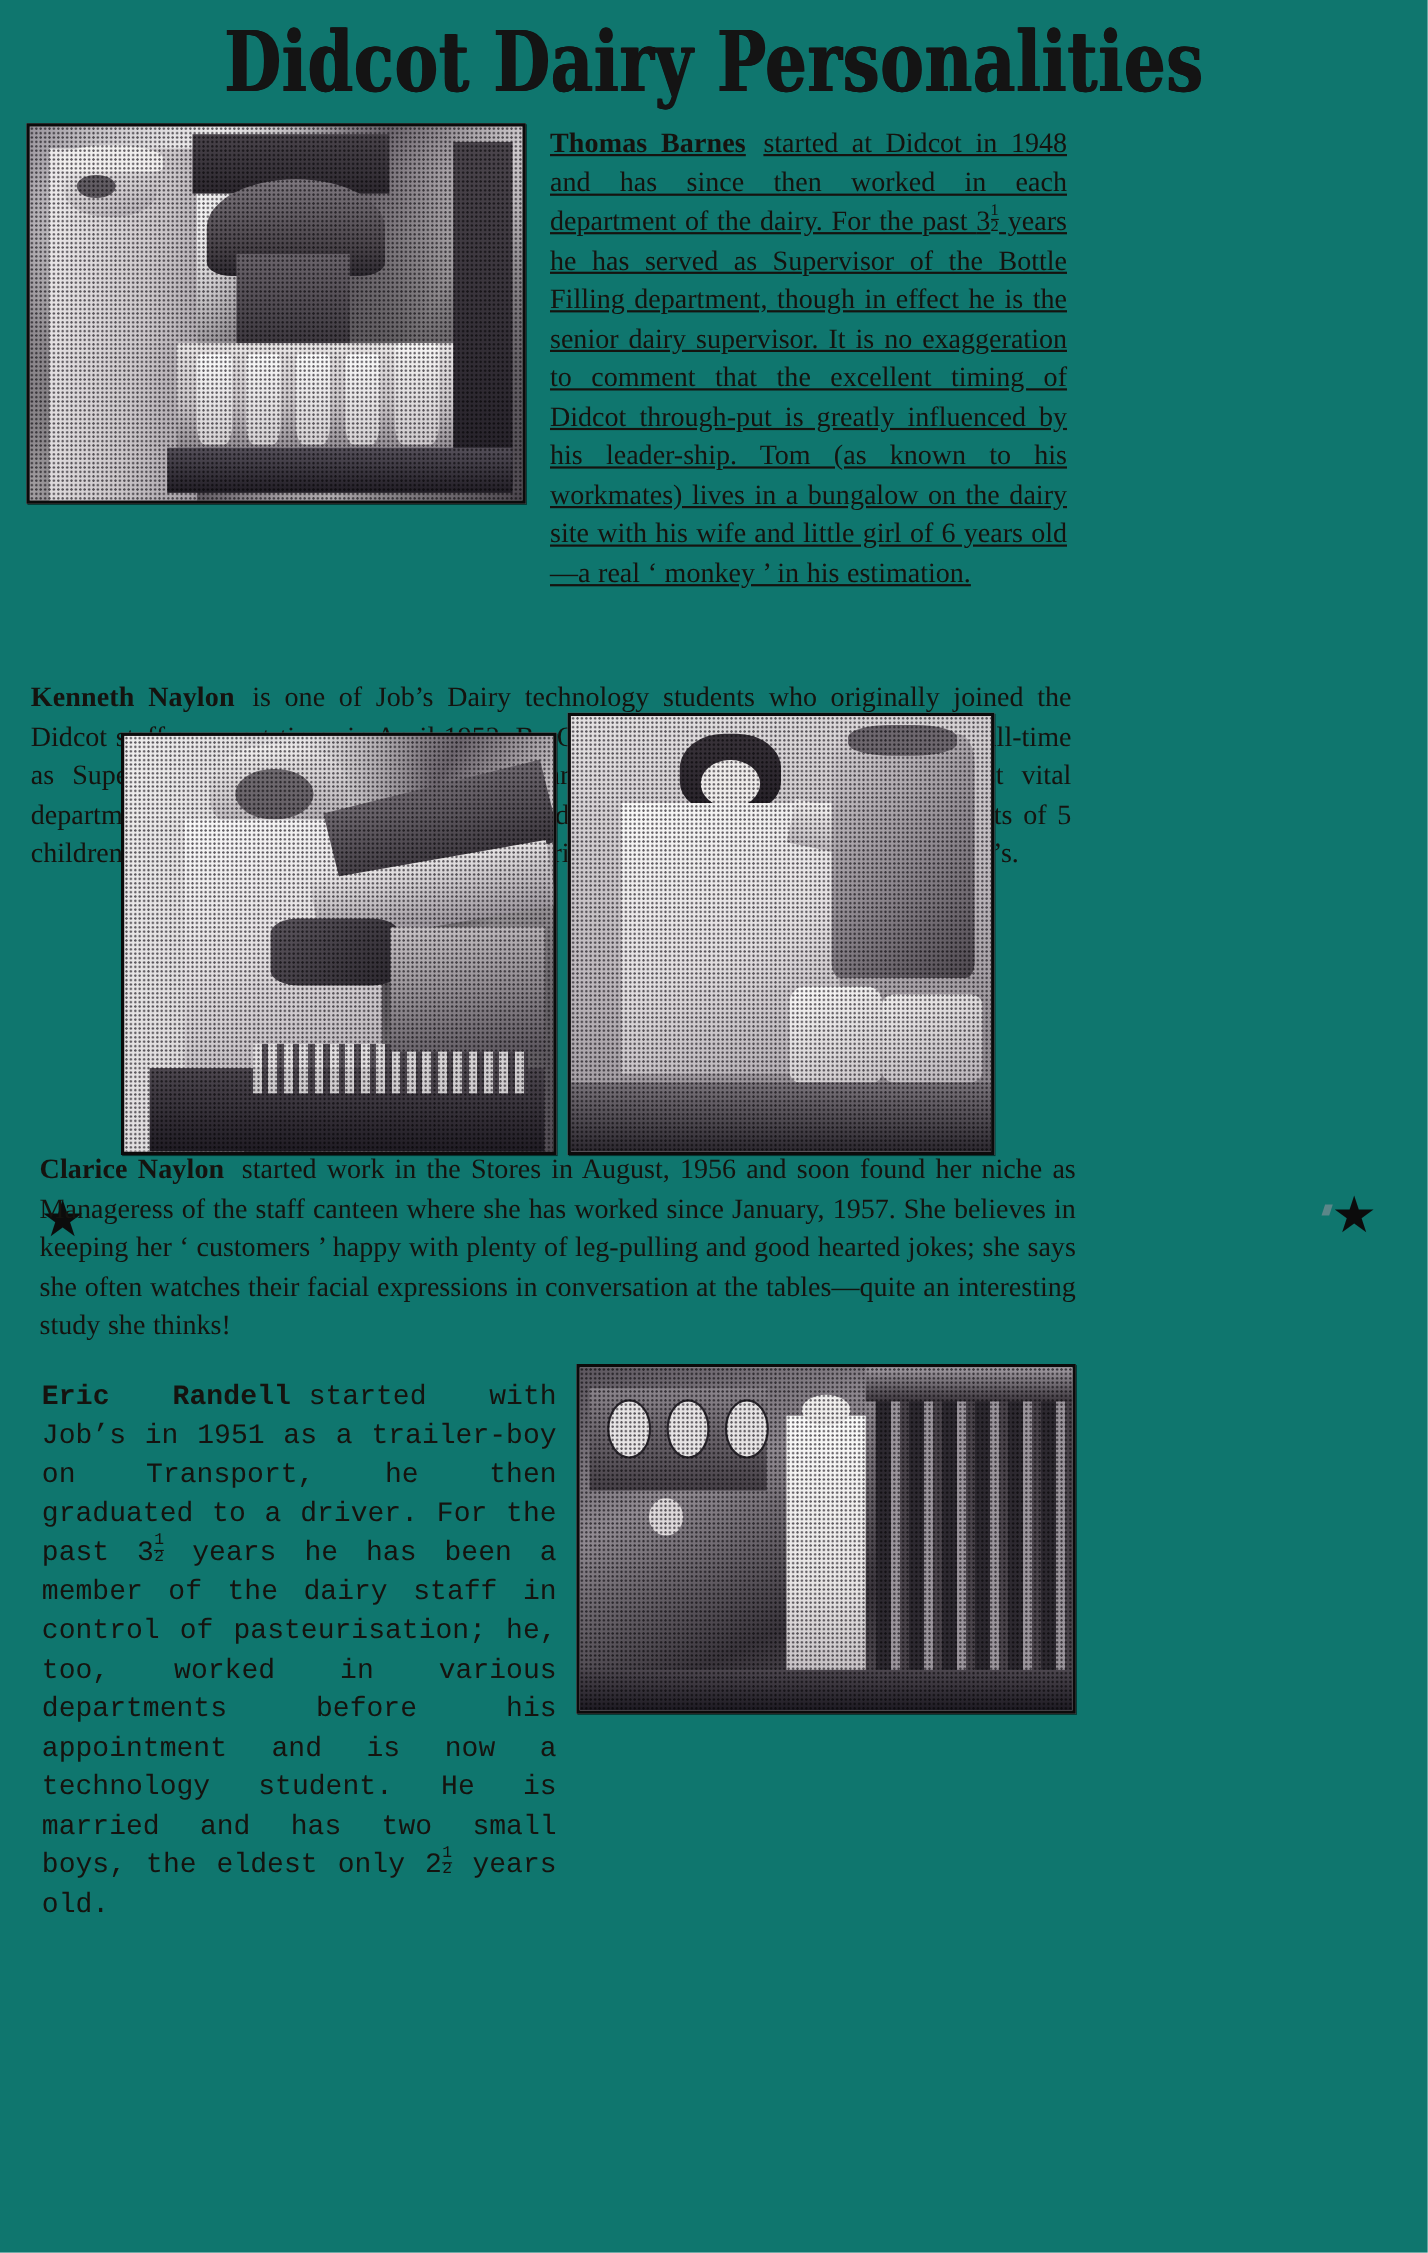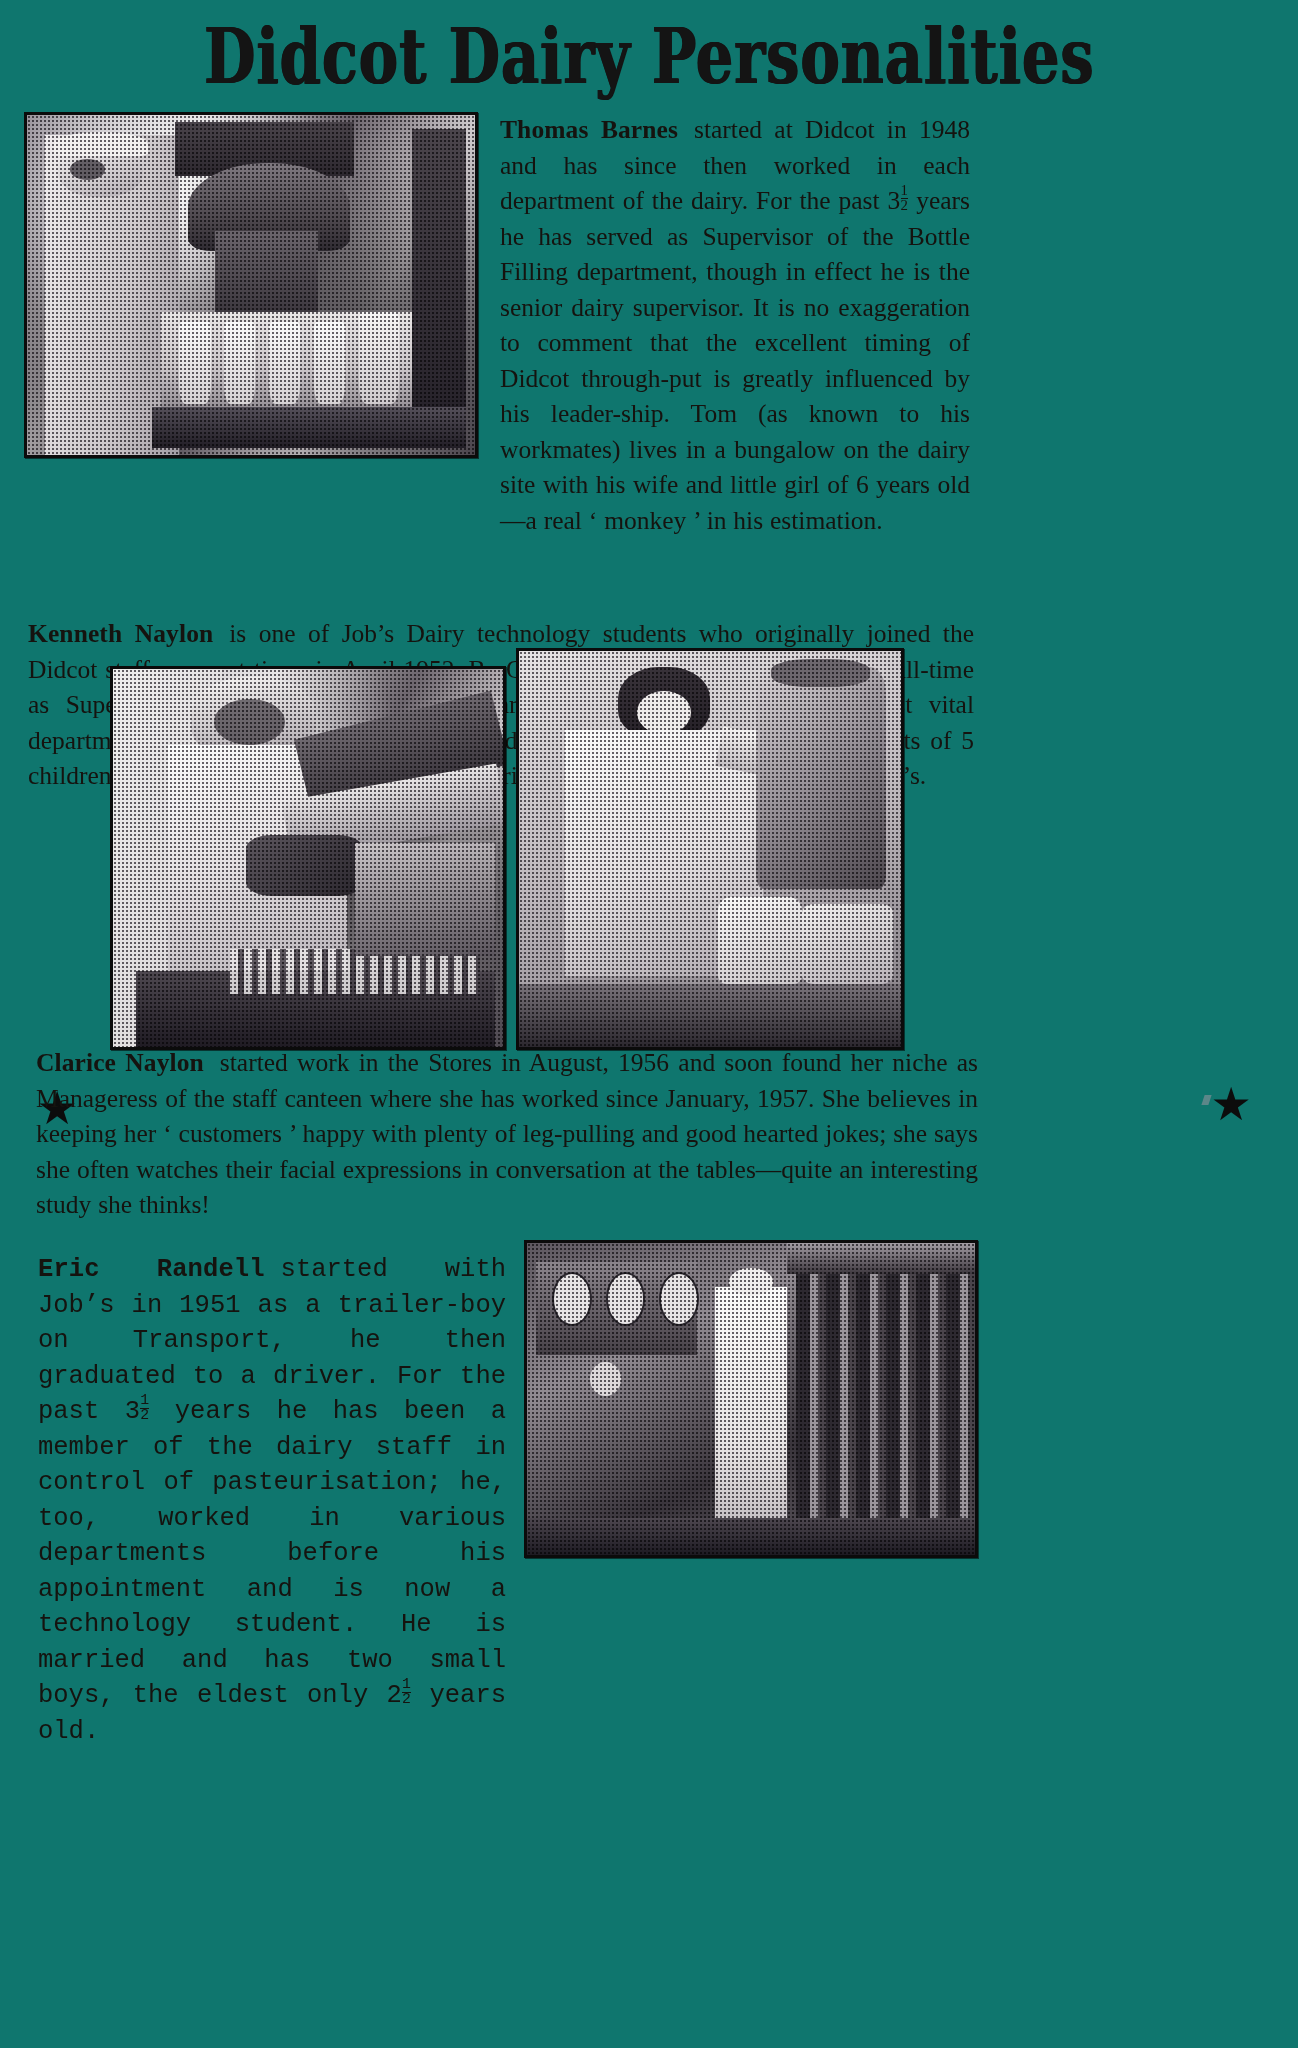--- a/index.html
+++ b/index.html
@@ -133,21 +133,21 @@
     <div class="shape" style="left:30%;top:58%;width:66%;height:30%;background:linear-gradient(180deg,#e9e6e6 0%,#cbc6c9 55%,#8d878e 100%);"></div>
     <div class="shape" style="left:34%;top:61%;width:7%;height:24%;border-radius:9% 9% 22% 22%;background:linear-gradient(180deg,#fafafa,#d5d1d3);"></div>
     <div class="shape" style="left:44%;top:61%;width:7%;height:24%;border-radius:9% 9% 22% 22%;background:linear-gradient(180deg,#fafafa,#d5d1d3);"></div>
     <div class="shape" style="left:54%;top:61%;width:7%;height:24%;border-radius:9% 9% 22% 22%;background:linear-gradient(180deg,#fafafa,#d5d1d3);"></div>
     <div class="shape" style="left:64%;top:61%;width:7%;height:24%;border-radius:9% 9% 22% 22%;background:linear-gradient(180deg,#fafafa,#d5d1d3);"></div>
     <div class="shape" style="left:74%;top:58%;width:9%;height:27%;border-radius:8% 8% 20% 20%;background:linear-gradient(180deg,#f7f6f5,#cfcacd);"></div>
     <div class="shape" style="left:86%;top:4%;width:12%;height:92%;background:linear-gradient(180deg,#4b454c,#231f27);"></div>
     <div class="shape" style="left:28%;top:86%;width:70%;height:12%;background:linear-gradient(180deg,#55505a,#211d25);"></div>
   </div>
 
-  <div class="para" style="left:500px; top:112px; width:470px;">
+  <div class="para" style="left:500px; top:112px; width:470px;text-decoration:underline;">
     <span class="lead">Thomas Barnes</span><span class="gap"></span><span>started at Didcot in 1948 and has since then worked in each department of the dairy. For the past </span><span><span>3</span><span class="frac"><span class="num">1</span><span class="den">2</span></span></span><span> years he has served as Supervisor of the Bottle Filling department, though in effect he is the senior dairy supervisor. It is no exaggeration to comment that the excellent timing of Didcot through-put is greatly influenced by his leader-ship. Tom (as known to his workmates) lives in a bungalow on the dairy site with his wife and little girl of 6 years old—a real ‘ monkey ’ in his estimation.</span>
   </div>
 
   <div class="para" style="left:28px; top:616px; width:946px;">
     <span class="lead">Kenneth Naylon</span><span class="gap"></span><span>is one of Job’s Dairy technology students who originally joined the Didcot staff as a part-timer in April 1952. By October of that year he was serving full-time as Supervisor of the Bottle Washing department. The efficiency of this most vital department is now his pride and joy. Ken and Clarice Naylon are the proud parents of 5 children; the eldest, a girl, leaves school at Christmas and hopes to get a job with Job’s.</span>
   </div>
 
   <div class="star" style="left:34px; top:1086px;">★</div>
   <div class="star" style="left:1208px; top:1082px;">★</div>
   <div class="speck" style="left:1203px; top:1095px; width:7px; height:10px; transform:skewX(-18deg);"></div>

